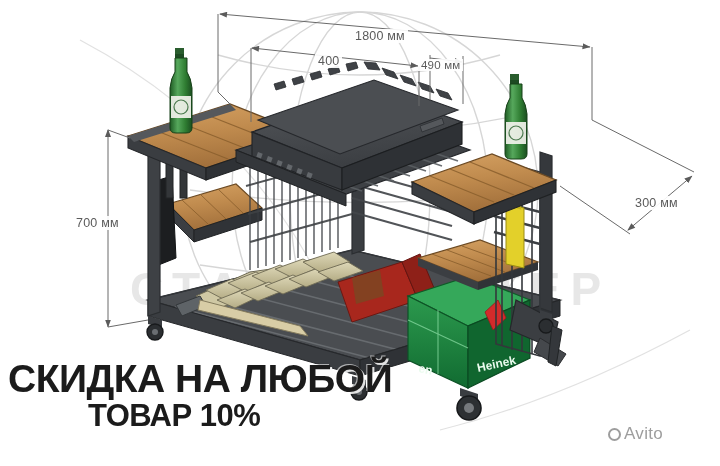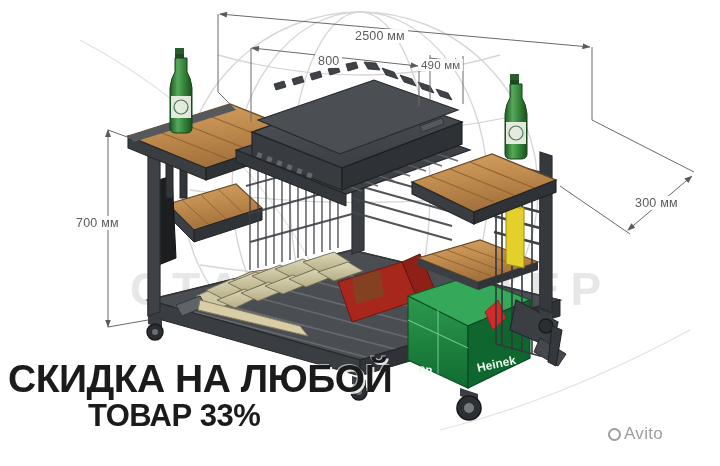--- a/index.html
+++ b/index.html
@@ -384,28 +384,28 @@
       <line x1="108" y1="130" x2="108" y2="327" marker-start="url(#arS)" marker-end="url(#ar)"></line>
       <line x1="108" y1="130" x2="130" y2="138"></line>
       <line x1="108" y1="327" x2="148" y2="320"></line>
 
       <line x1="628" y1="230" x2="692" y2="176" marker-start="url(#arS)" marker-end="url(#ar)"></line>
       <line x1="592" y1="120" x2="694" y2="172"></line>
       <line x1="560" y1="186" x2="630" y2="234"></line>
     </g>
   </svg>
 
-  <div class="dim-label" style="left:352px;top:29px;">2500 мм</div>
-  <div class="dim-label" style="left:315px;top:54px;">800</div>
+  <div class="dim-label" style="left:352px;top:29px;">1800 мм</div>
+  <div class="dim-label" style="left:315px;top:54px;">400</div>
   <div class="dim-label small" style="left:418px;top:59px;">490 мм</div>
   <div class="dim-label" style="left:73px;top:216px;">700 мм</div>
   <div class="dim-label" style="left:632px;top:196px;">300 мм</div>
 
   <div class="promo" id="promo-line1">СКИДКА НА ЛЮБОЙ</div>
-  <div class="promo" id="promo-line2">ТОВАР 33%</div>
+  <div class="promo" id="promo-line2">ТОВАР 10%</div>
 
 
   <div class="avito">
     <span class="ring"></span>
     <span>Avito</span>
   </div>
 
 </div>
 
 </body></html>

